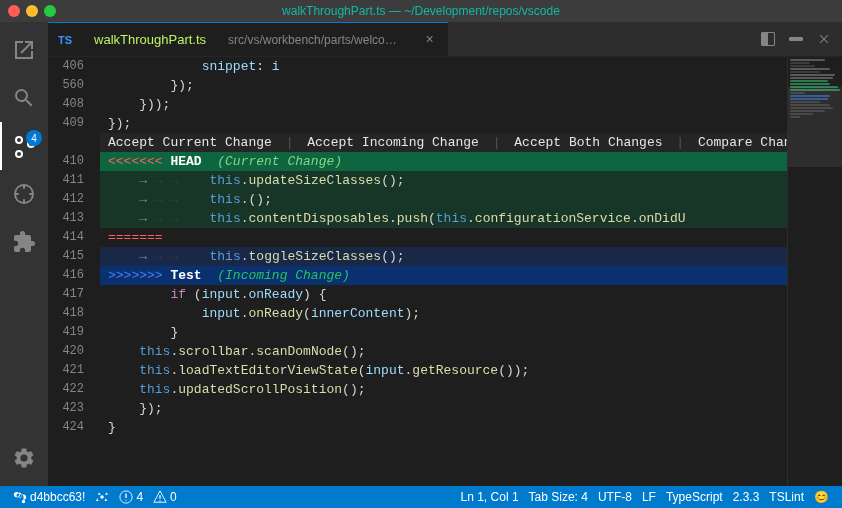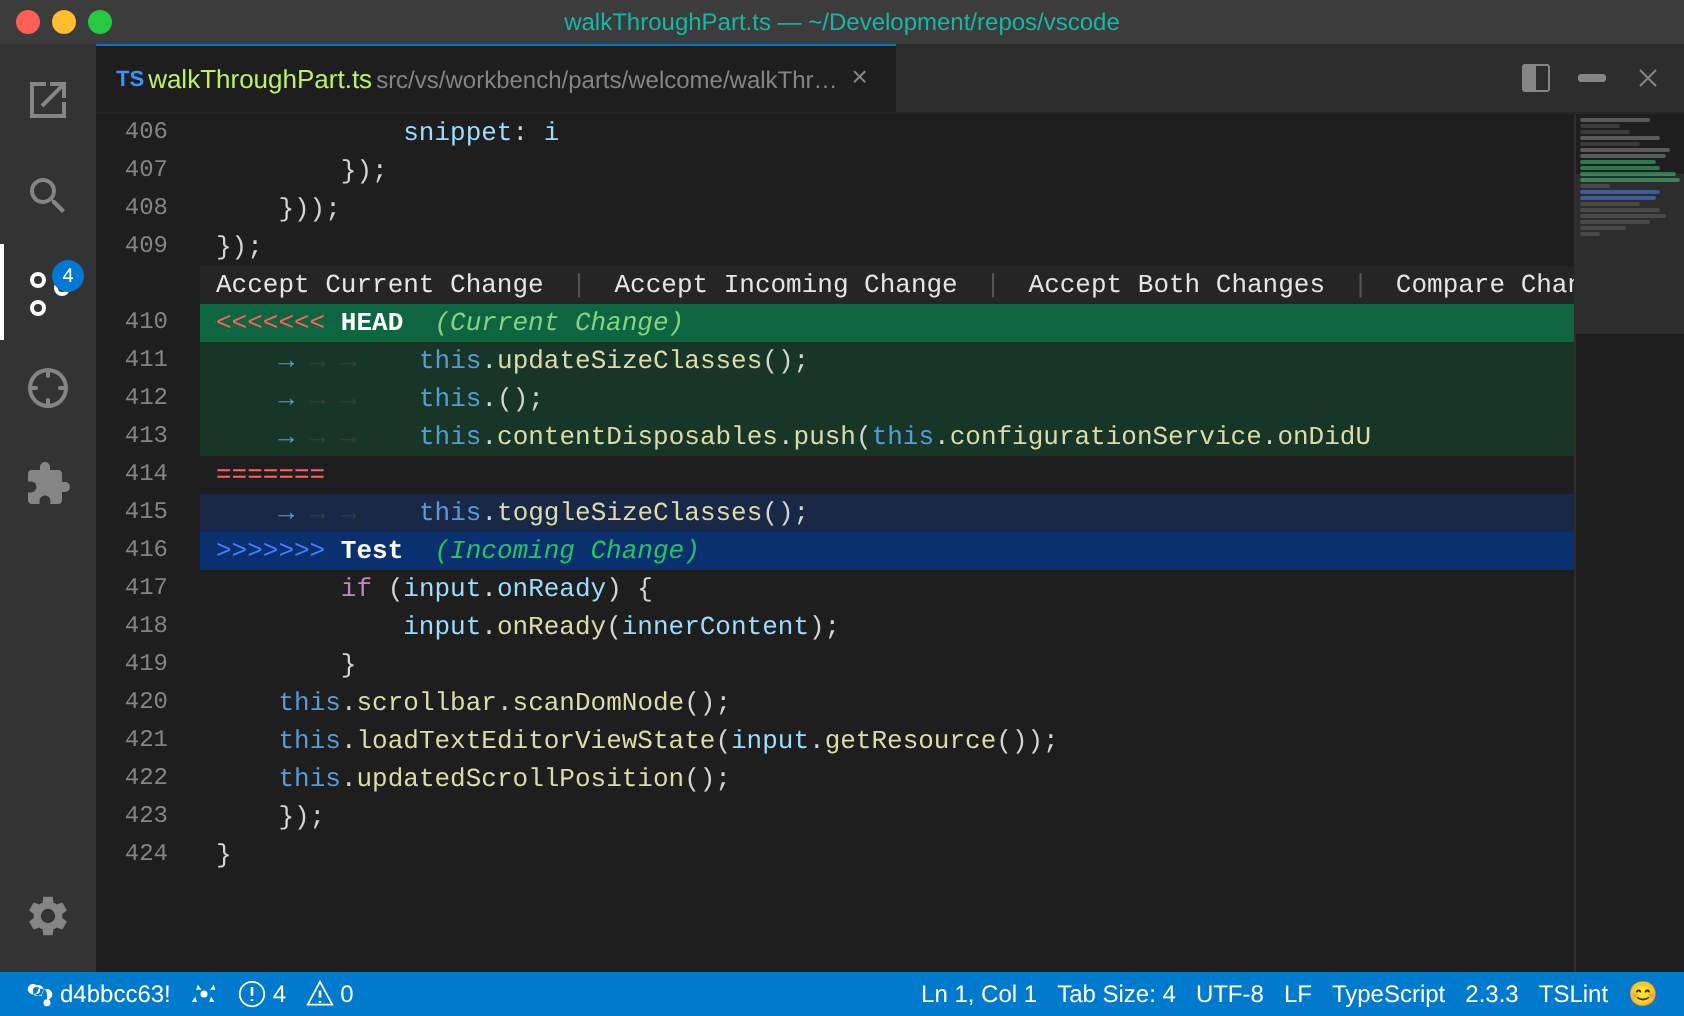--- a/index.html
+++ b/index.html
@@ -111,21 +111,21 @@
       display: flex;
       align-items: stretch;
       flex-shrink: 0;
       border-bottom: 1px solid #252526;
     }
     #active-tab {
       background: #1e1e1e;
       display: flex;
       align-items: center;
       padding: 0 10px;
-      gap: 2px;
+      gap: 22px;
       border-top: 1px solid #0078d4;
       min-width: 0;
       max-width: 400px;
     }
     .tab-ts-badge {
       color: #3794ff;
       font-size: 11px;
       font-weight: bold;
       font-family: sans-serif;
       flex-shrink: 0;
@@ -395,21 +395,21 @@
             </svg>
         </div>
       </div>
     </div>
 
     <div id="editor-content">
       <div id="lines-wrapper">
 
         <div id="gutter">
           <div class="line-num">406</div>
-          <div class="line-num">407</div>
+          <div class="line-num">560</div>
           <div class="line-num">408</div>
           <div class="line-num">409</div>
           <div class="line-num" style="height:19px;"></div>
           <div class="line-num">410</div>
           <div class="line-num">411</div>
           <div class="line-num">412</div>
           <div class="line-num">413</div>
           <div class="line-num">414</div>
           <div class="line-num">415</div>
           <div class="line-num">416</div>

